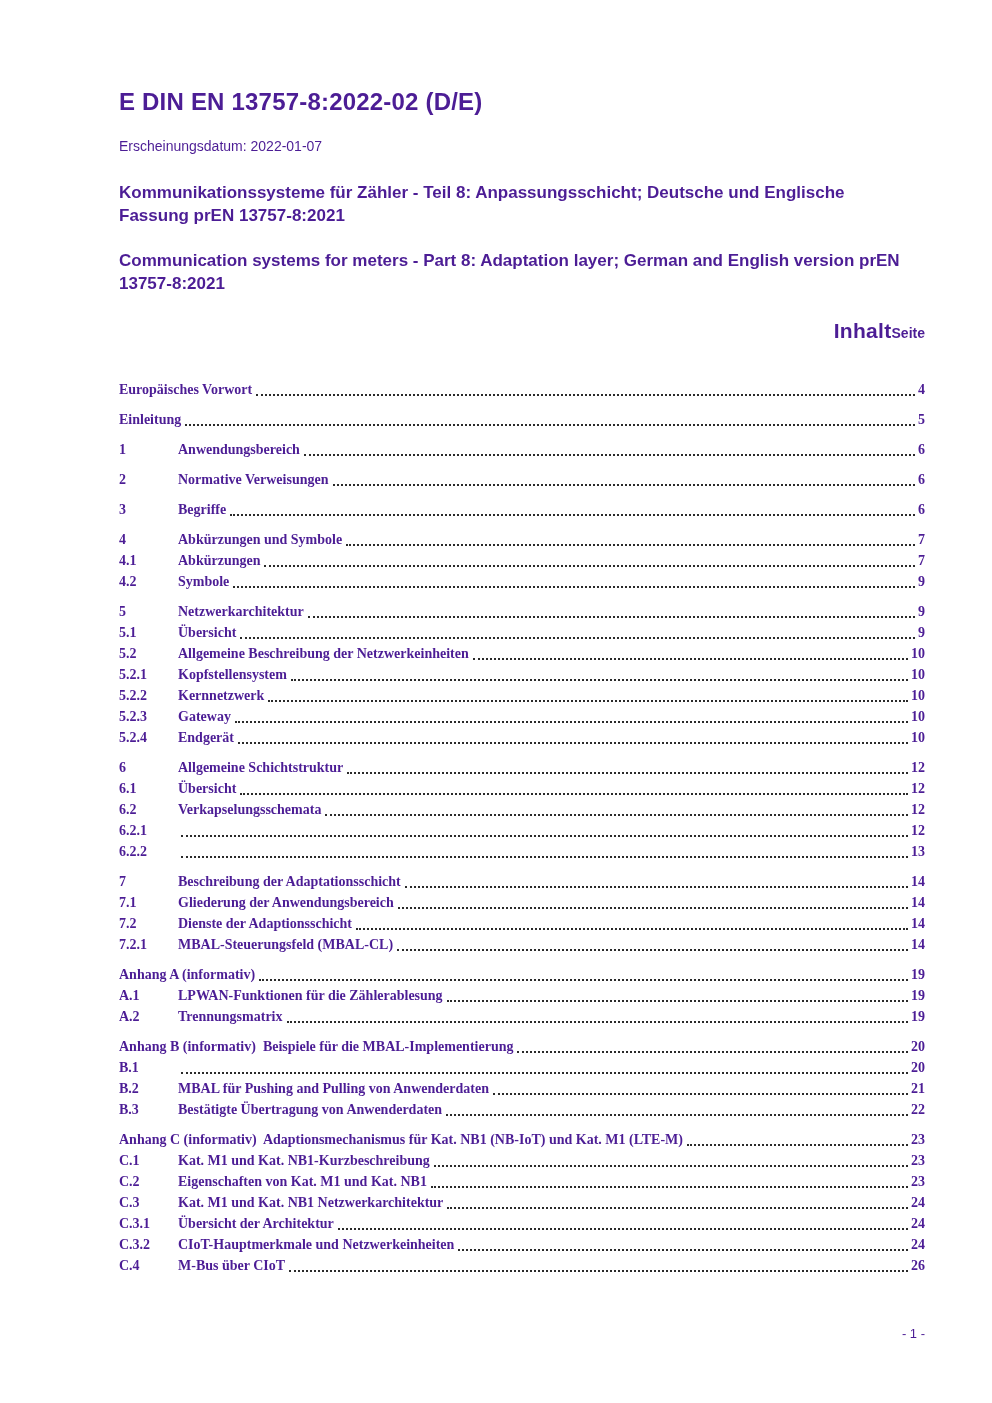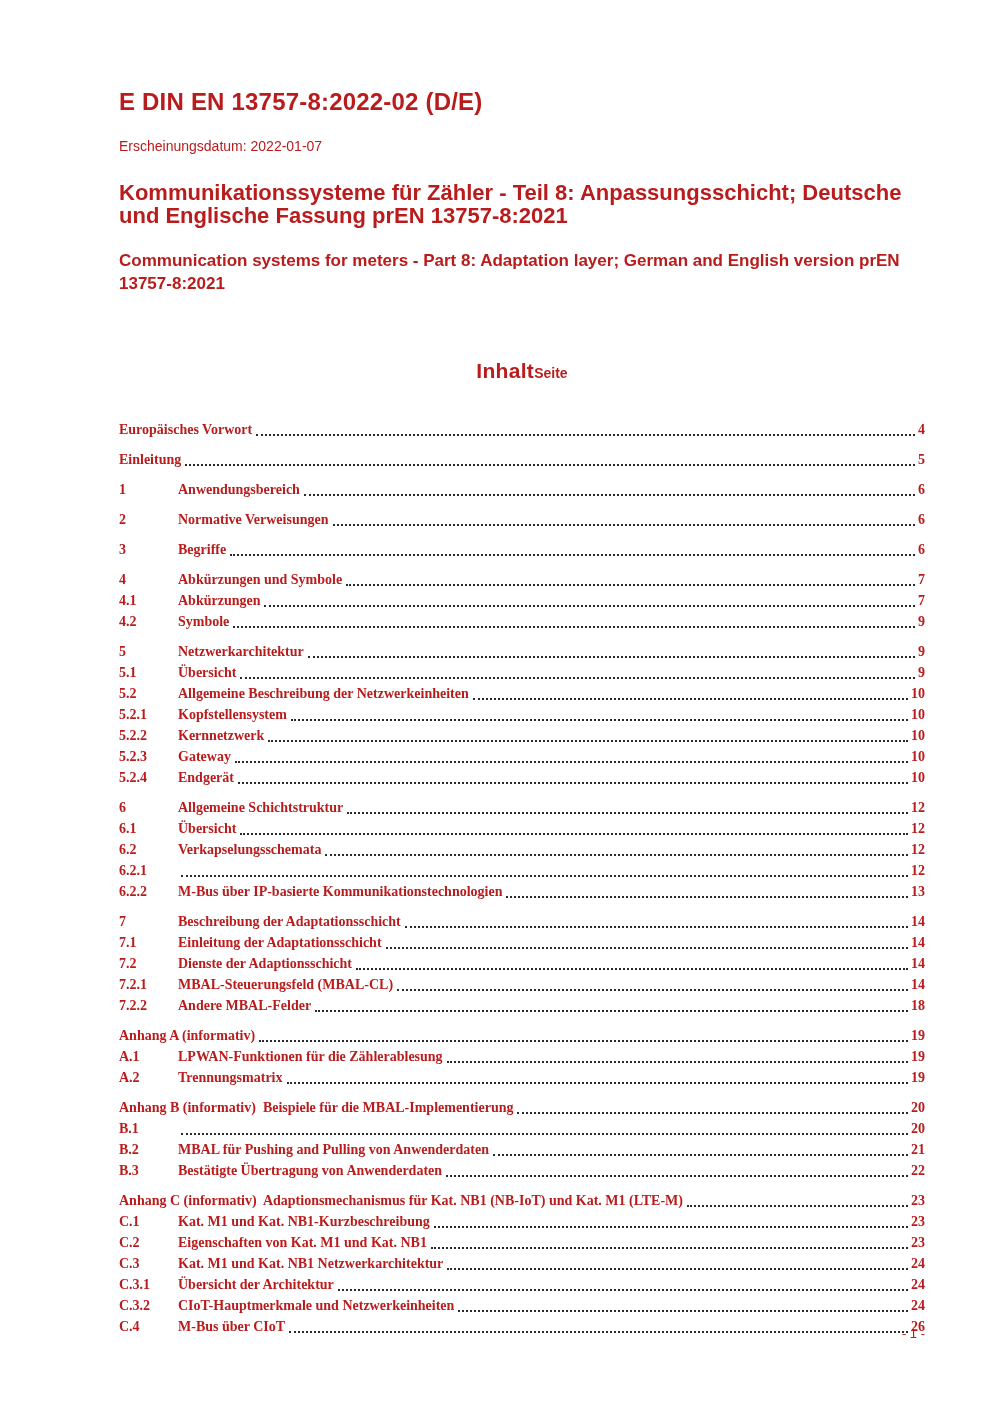--- a/index.html
+++ b/index.html
@@ -2,21 +2,21 @@
 <html><head>
 <meta charset="utf-8">
 <style>
   html, body { margin: 0; padding: 0; background: #e9e9e9; }
   .page {
     position: relative;
     width: 992px;
     height: 1403px;
     margin: 0 auto;
     background: #ffffff;
-    color: #b91c1c;
+    color: #4c1d95;
     font-family: "Liberation Sans", sans-serif;
     overflow: hidden;
     box-sizing: border-box;
   }
   .content {
     position: absolute;
     left: 119px;
     top: 88px;
     width: 806px;
   }
@@ -25,36 +25,36 @@
     font-size: 24px;
     font-weight: bold;
     letter-spacing: 0.2px;
   }
   .pub-date {
     margin-top: 22px;
     font-size: 14px;
   }
   .title-de {
     margin: 27px 0 0 0;
-    font-size: 22px;
+    font-size: 17px;
     font-weight: bold;
     line-height: 23px;
     max-width: 790px;
   }
   .title-en {
     margin: 22px 0 0 0;
     font-size: 17px;
     font-weight: bold;
     line-height: 23px;
     max-width: 790px;
   }
   .toc-heading-row {
-    margin-top: 64px;
+    margin-top: 24px;
     display: flex;
-    justify-content: center;
+    justify-content: flex-end;
     align-items: baseline;
   }
   .inhalt {
     font-size: 21px;
     font-weight: bold;
     letter-spacing: 0.3px;
   }
   .seite {
     font-size: 14px;
     font-weight: bold;
@@ -228,56 +228,49 @@
             <span class="toc-dots"></span>
             <span class="toc-page">12</span>
           </div>
           <div class="toc-entry">
             <span class="toc-num">6.2.1</span>
             <span class="toc-dots"></span>
             <span class="toc-page">12</span>
           </div>
           <div class="toc-entry">
             <span class="toc-num">6.2.2</span>
-            <span class="toc-label">M-Bus über IP-basierte Kommunikationstechnologien</span>
             <span class="toc-dots"></span>
             <span class="toc-page">13</span>
           </div>
         </div>
         <div class="toc-group">
           <div class="toc-entry">
             <span class="toc-num">7</span>
             <span class="toc-label">Beschreibung der Adaptationsschicht</span>
             <span class="toc-dots"></span>
             <span class="toc-page">14</span>
           </div>
           <div class="toc-entry">
             <span class="toc-num">7.1</span>
-            <span class="toc-label">Einleitung der Adaptationsschicht</span>
+            <span class="toc-label">Gliederung der Anwendungsbereich</span>
             <span class="toc-dots"></span>
             <span class="toc-page">14</span>
           </div>
           <div class="toc-entry">
             <span class="toc-num">7.2</span>
             <span class="toc-label">Dienste der Adaptionsschicht</span>
             <span class="toc-dots"></span>
             <span class="toc-page">14</span>
           </div>
           <div class="toc-entry">
             <span class="toc-num">7.2.1</span>
             <span class="toc-label">MBAL-Steuerungsfeld (MBAL-CL)</span>
             <span class="toc-dots"></span>
             <span class="toc-page">14</span>
           </div>
-          <div class="toc-entry">
-            <span class="toc-num">7.2.2</span>
-            <span class="toc-label">Andere MBAL-Felder</span>
-            <span class="toc-dots"></span>
-            <span class="toc-page">18</span>
-          </div>
         </div>
         <div class="toc-group">
           <div class="toc-entry">
             <span class="toc-label">Anhang A (informativ)</span>
             <span class="toc-dots"></span>
             <span class="toc-page">19</span>
           </div>
           <div class="toc-entry">
             <span class="toc-num">A.1</span>
             <span class="toc-label">LPWAN-Funktionen für die Zählerablesung</span>

